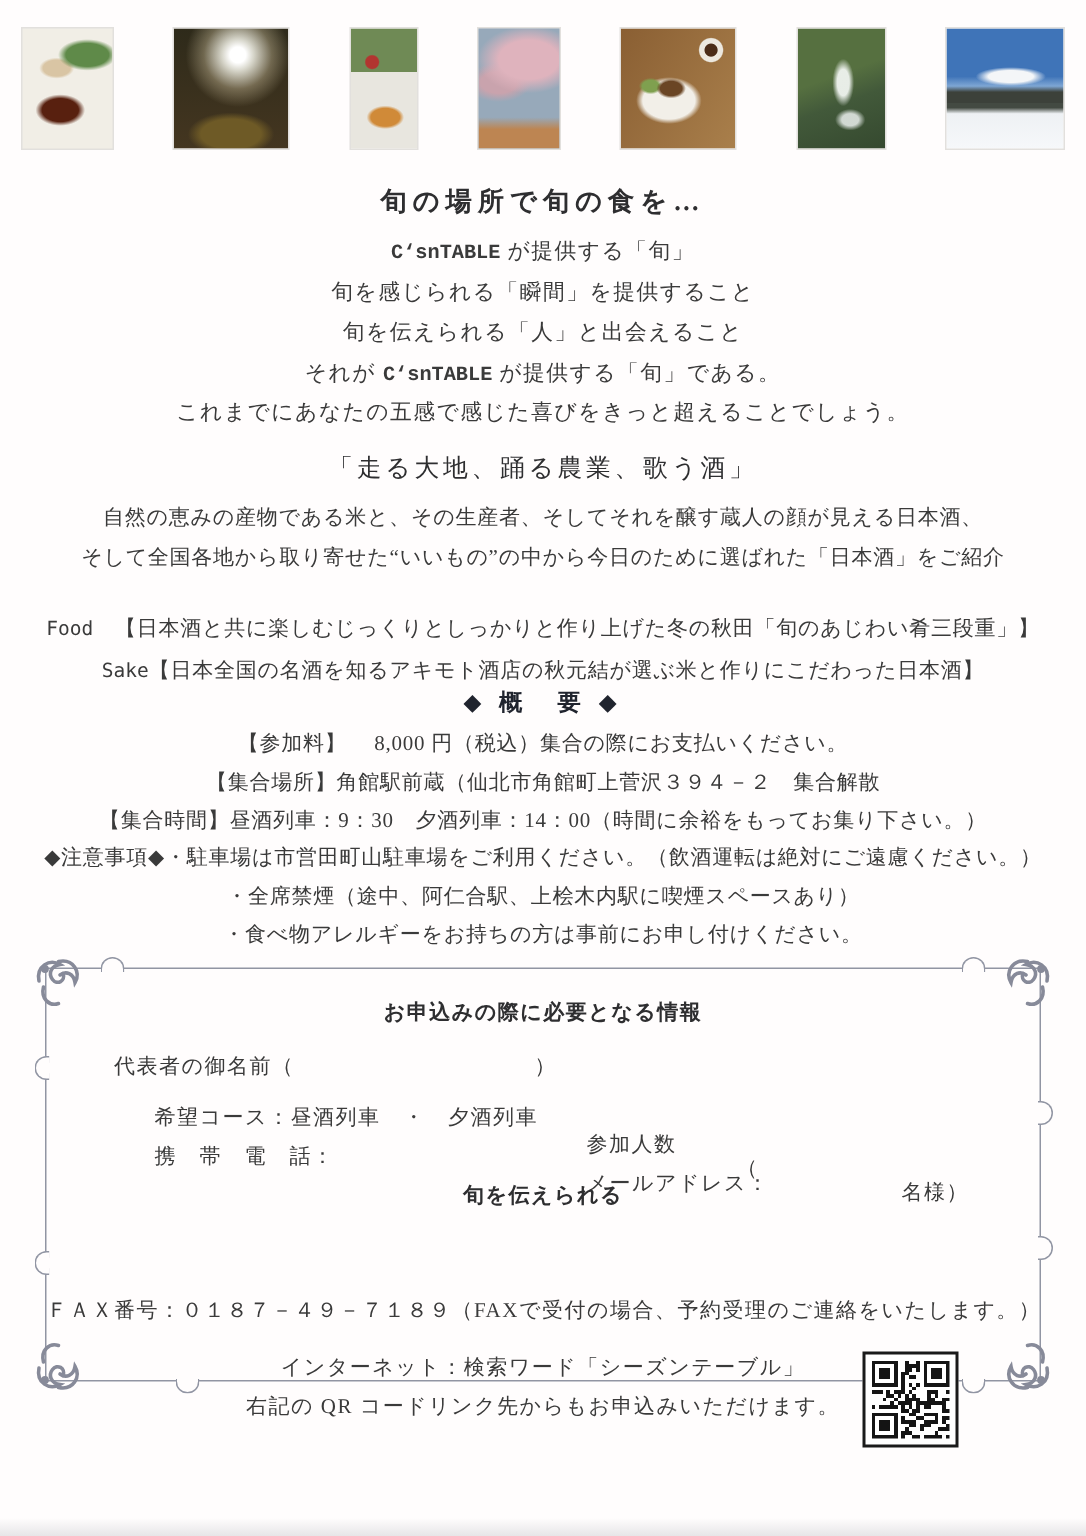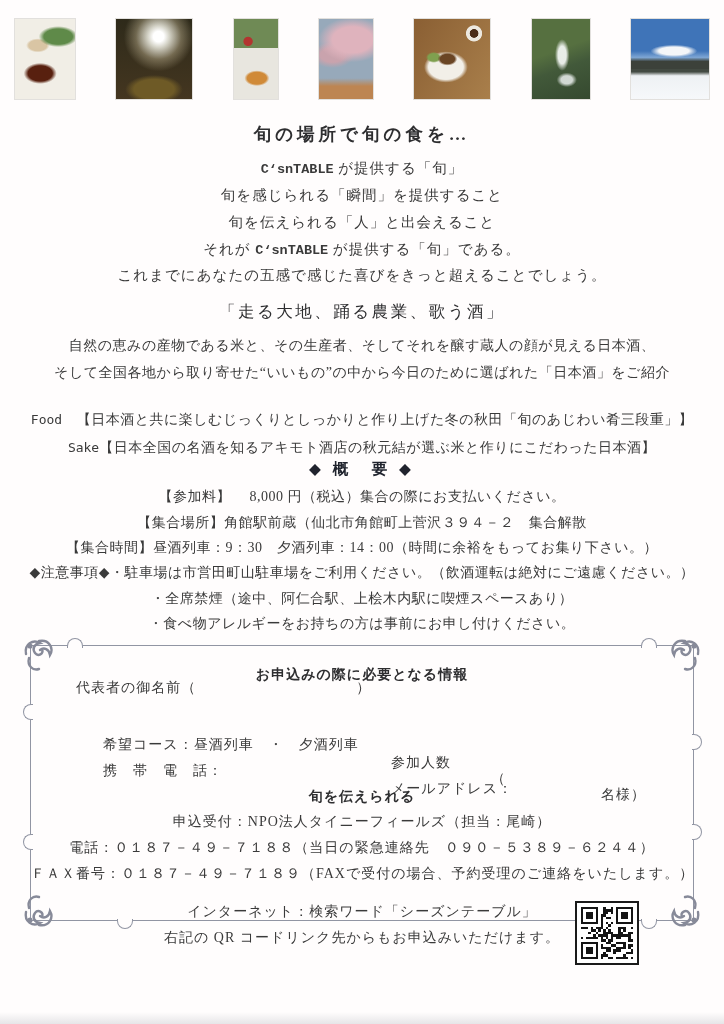--- a/index.html
+++ b/index.html
@@ -157,37 +157,35 @@
     <div class="bump top" style="right:36px"></div>
     <div class="bump bottom" style="left:86px"></div>
     <div class="bump bottom" style="right:36px"></div>
     <div class="bump left" style="top:58px"></div>
     <div class="bump left" style="bottom:70px"></div>
     <div class="bump right" style="top:88px"></div>
     <div class="bump right" style="bottom:80px"></div>
 
     <div class="fline fcenter fbold" style="top:20px">お申込みの際に必要となる情報</div>
 
-    <div class="fline" style="top:33px; left:45px"><span>代表者の御名前（</span><span style="display:inline-block;width:160px"></span><span>）</span></div>
+    <div class="fline" style="top:56px; left:45px"><span>代表者の御名前（</span><span style="display:inline-block;width:160px"></span><span>）</span></div>
 
     <div class="fline" style="top:74px; left:45px; width:574px">
       <span>希望コース：昼酒列車　・　夕酒列車</span>
       <span style="position:absolute; left:315px">参加人数</span>
       <span style="position:absolute; left:415px">（</span>
       <span style="position:absolute; left:525px">名様）</span>
     </div>
 
     <div class="fline" style="top:100px; left:45px; width:574px">
       <span>携　帯　電　話：</span>
       <span style="position:absolute; left:315px">メールアドレス：</span>
     </div>
 
     <div class="fline fcenter fbold" style="top:142px">旬を伝えられる</div>
-    <div class="fline fcenter" style="top:167px">申込受付：NPO法人タイニーフィールズ（担当：尾崎）</div>
-    <div class="fline fcenter" style="top:193px">電話：０１８７－４９－７１８８（当日の緊急連絡先　０９０－５３８９－６２４４）</div>
     <div class="fline fcenter" style="top:219px">ＦＡＸ番号：０１８７－４９－７１８９（FAXで受付の場合、予約受理のご連絡をいたします。）</div>
 
     <div class="fline fcenter" style="top:257px">インターネット：検索ワード「シーズンテーブル」</div>
     <div class="fline fcenter" style="top:283px">右記の QR コードリンク先からもお申込みいただけます。</div>
 
     <div class="qr" aria-label="お申込み用QRコード">
       <svg id="qr-svg" viewBox="0 0 21 21" fill="#141414">
           <rect x="0" y="0" width="1" height="1"></rect>
           <rect x="1" y="0" width="1" height="1"></rect>
           <rect x="2" y="0" width="1" height="1"></rect>

